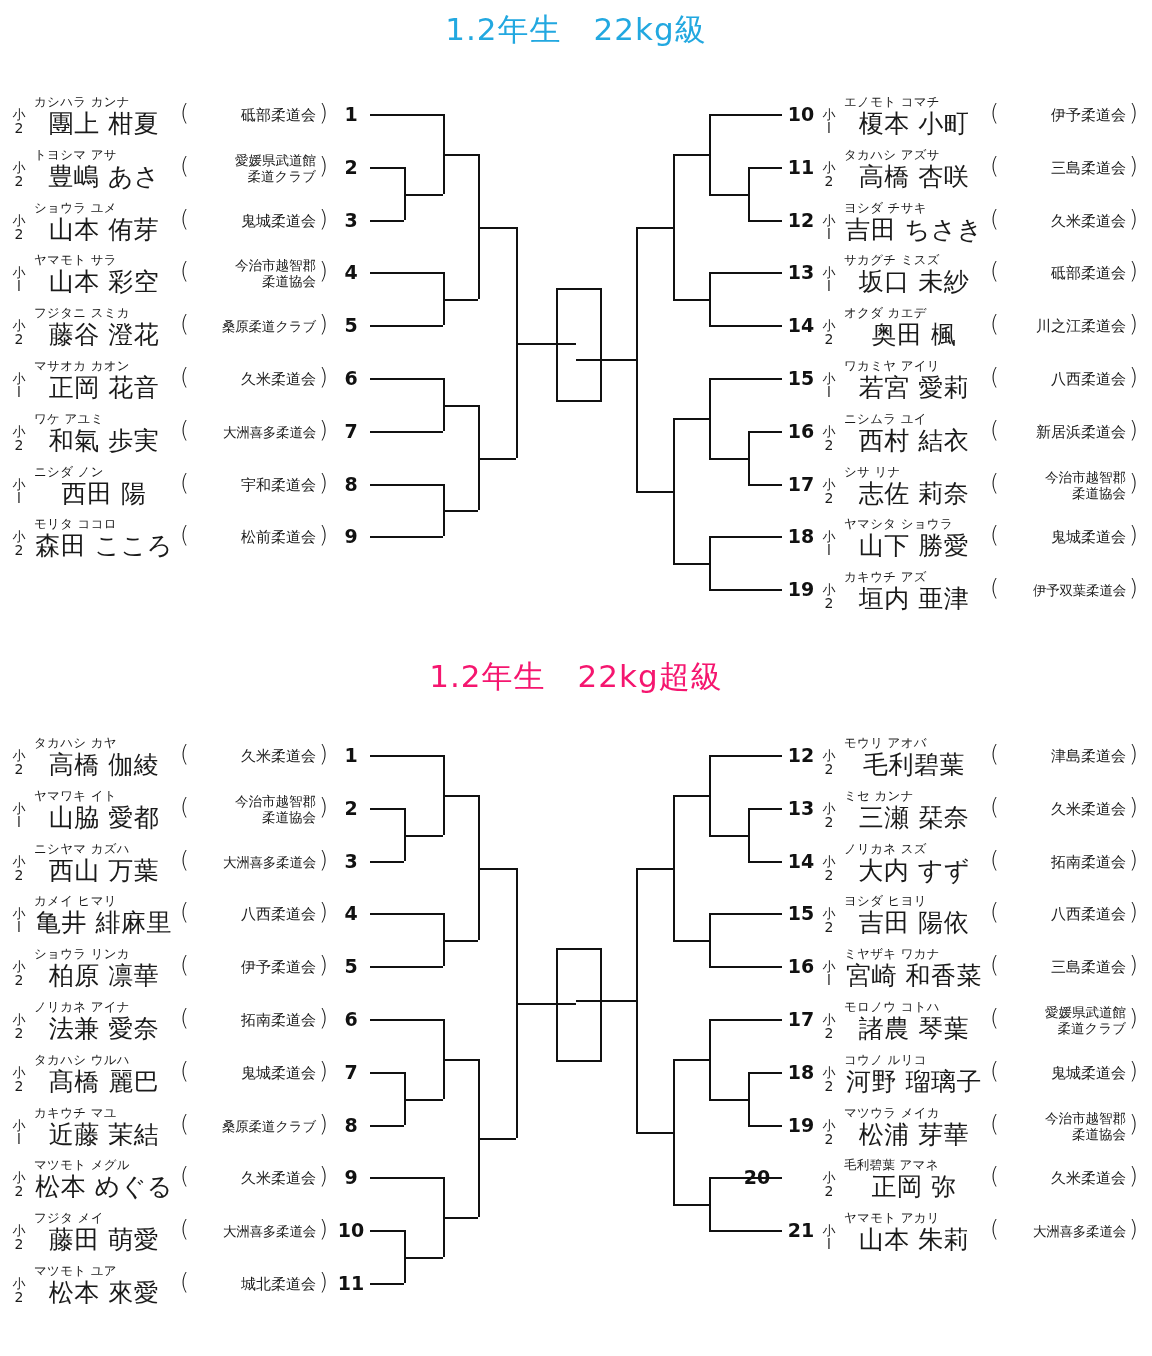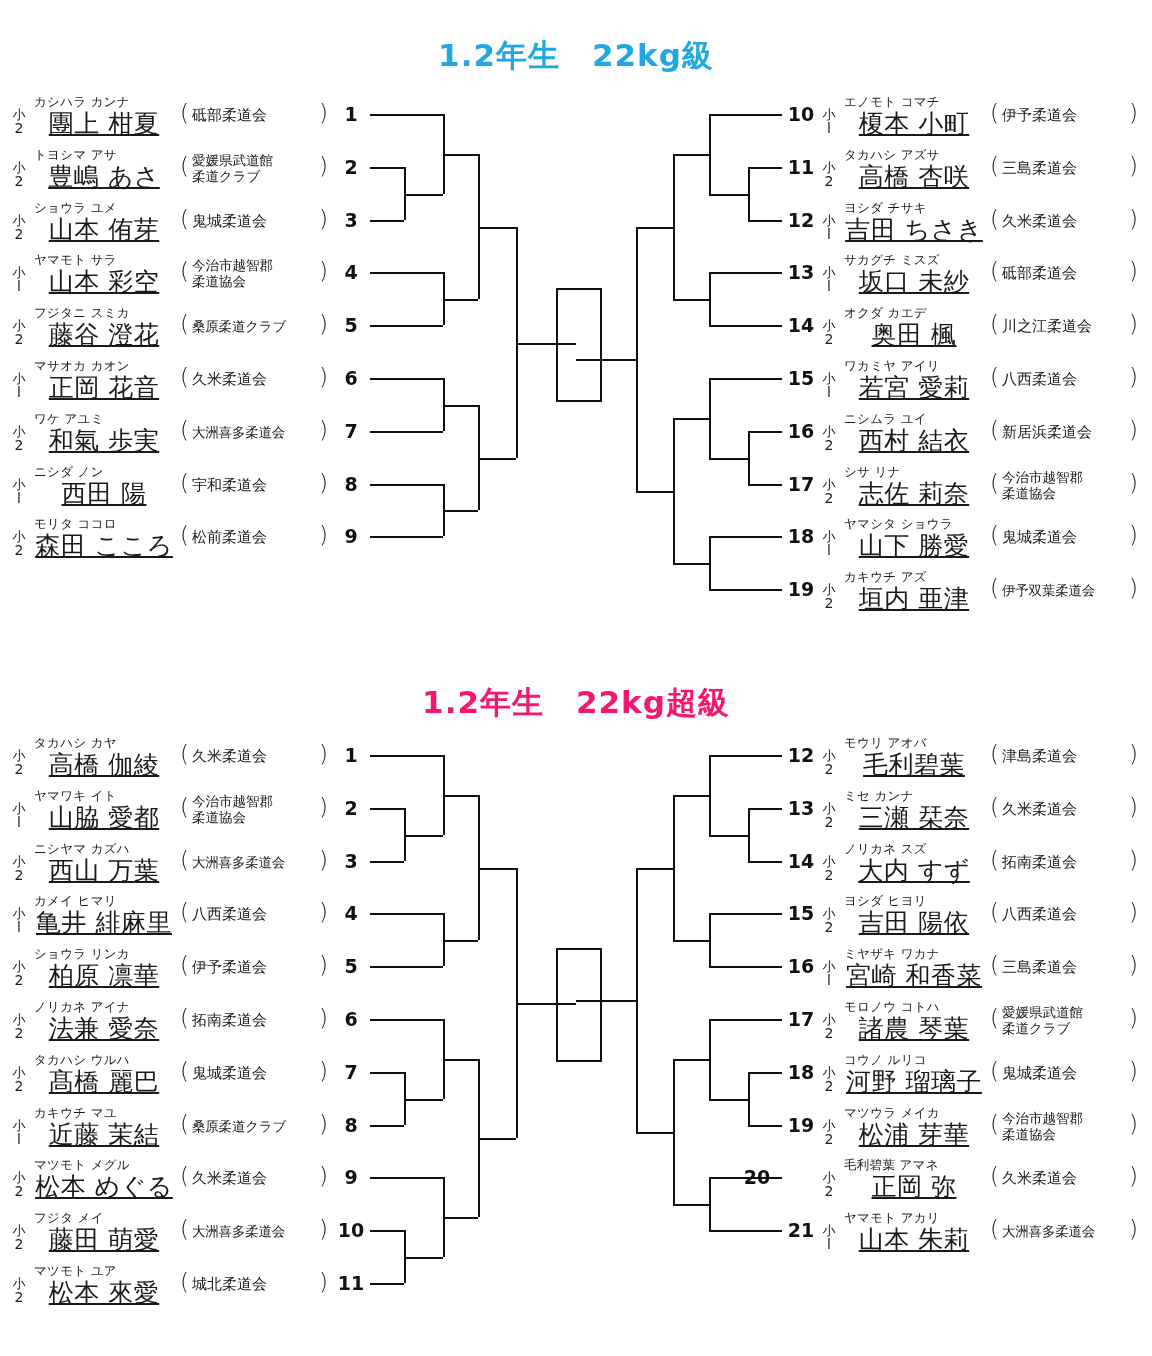--- a/index.html
+++ b/index.html
@@ -12,24 +12,23 @@
     color: #1a1a1a;
     position: relative;
     overflow: hidden;
   }
 
   .tournament { position: relative; width: 1152px; }
 
   .title {
     text-align: center;
     font-size: 31px;
-    font-weight: bold;
+    font-weight: normal;
     letter-spacing: 1px;
     line-height: 1;
-    margin-top: 26px;
   }
   .title-a { color: #22a8e0; }
   .title-b { color: #f5166f; }
 
   
   .entry {
     position: absolute;
     display: flex;
     align-items: flex-end;
     height: 46px;
@@ -63,36 +62,35 @@
     letter-spacing: 0.3px;
     text-align: left;
     padding-left: 4px;
     margin-bottom: 3px;
   }
   .kanji {
     display: block;
     font-size: 25px;
     font-weight: 500;
     letter-spacing: 0.5px;
-    text-decoration: underline;
   }
 
   .club {
     display: flex;
     align-items: center;
     justify-content: center;
     width: 152px;
     min-width: 152px;
     height: 38px;
     font-size: 15px;
     line-height: 1.25;
     margin-bottom: 3px;
   }
   .paren { font-size: 23px; font-weight: 300; padding: 0 2px 3px 2px; }
-  .club-name { flex: 1; text-align: left; padding: 0 1px; }
+  .club-name { flex: 1; text-align: right; padding: 0 1px; }
   .club-name.small { font-size: 13.5px; letter-spacing: -0.2px; }
   .club-name.two-line { font-size: 13.5px; line-height: 1.2; }
 
   
   .seed {
     position: absolute;
     font-size: 19px;
     font-weight: bold;
     color: #111;
     width: 30px;

